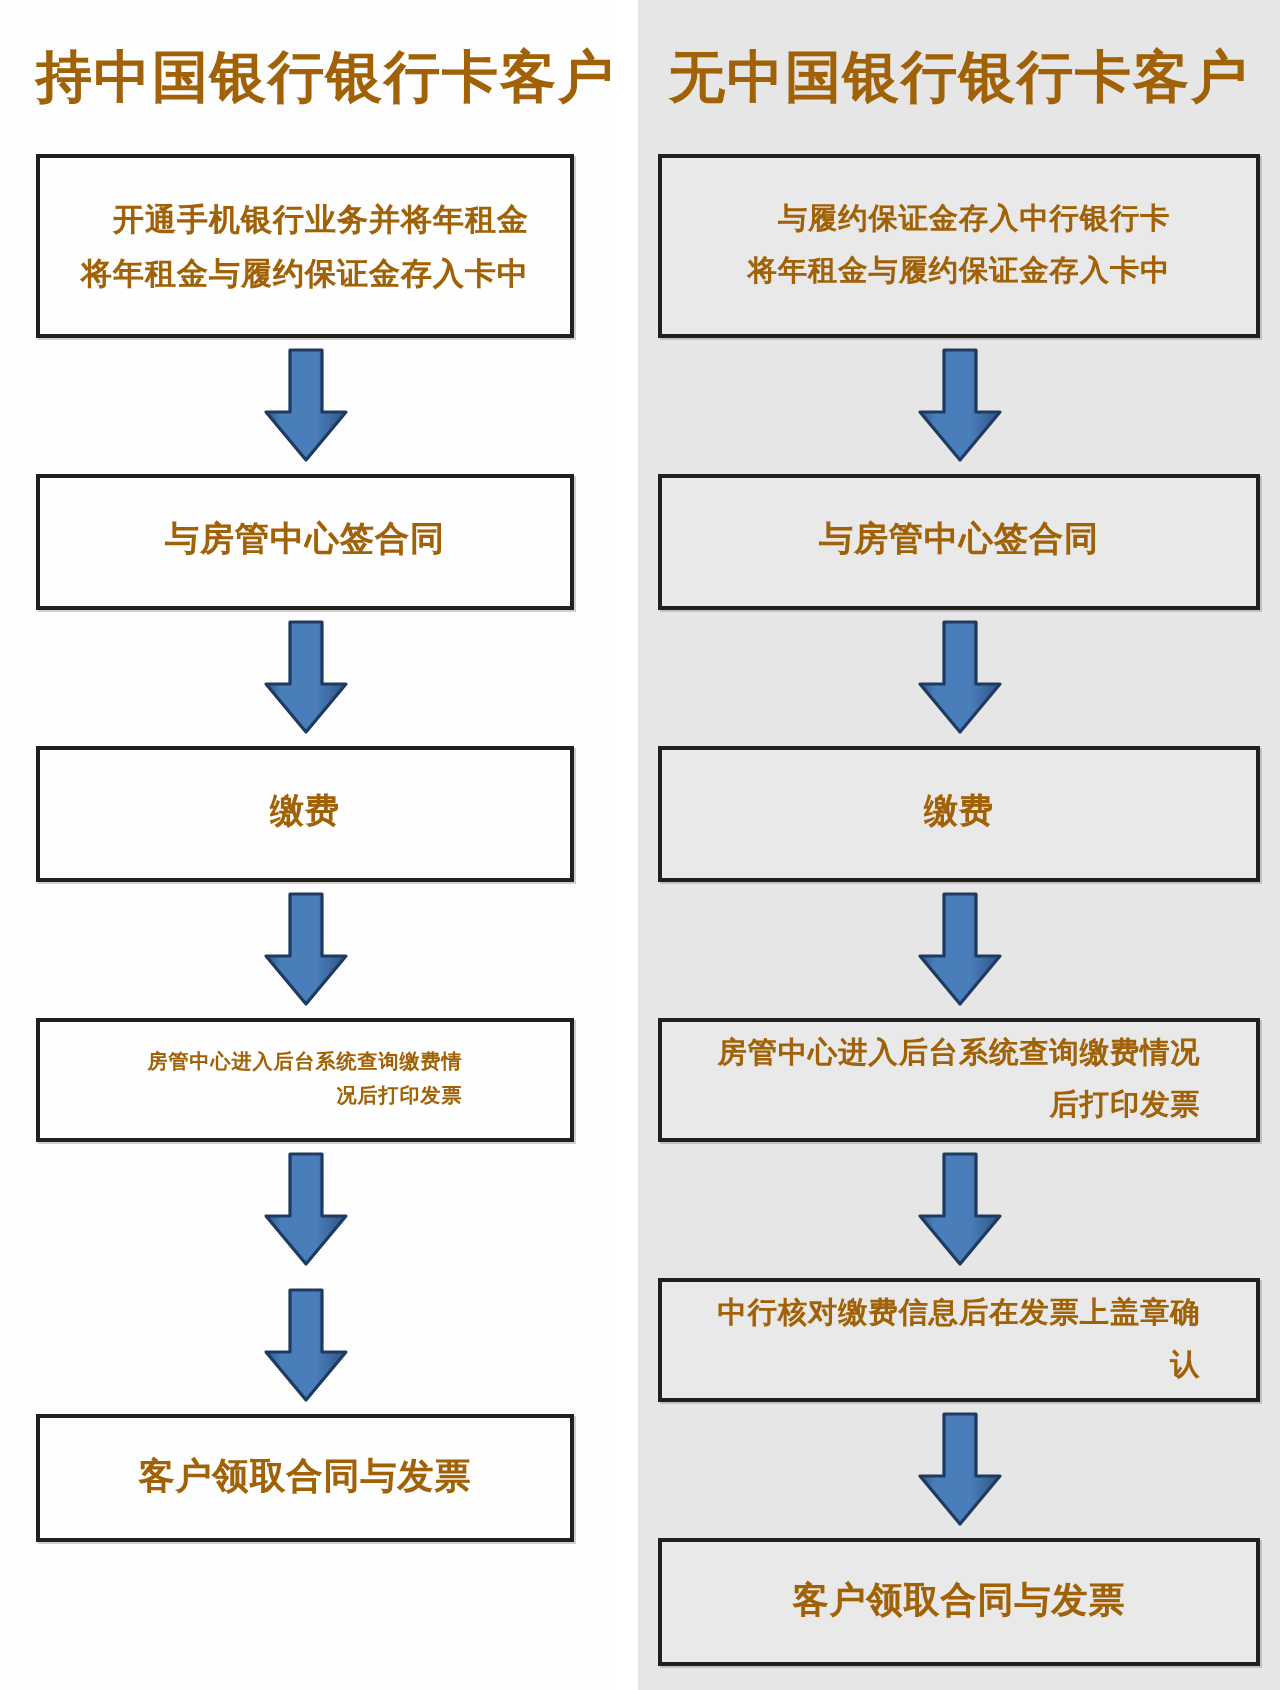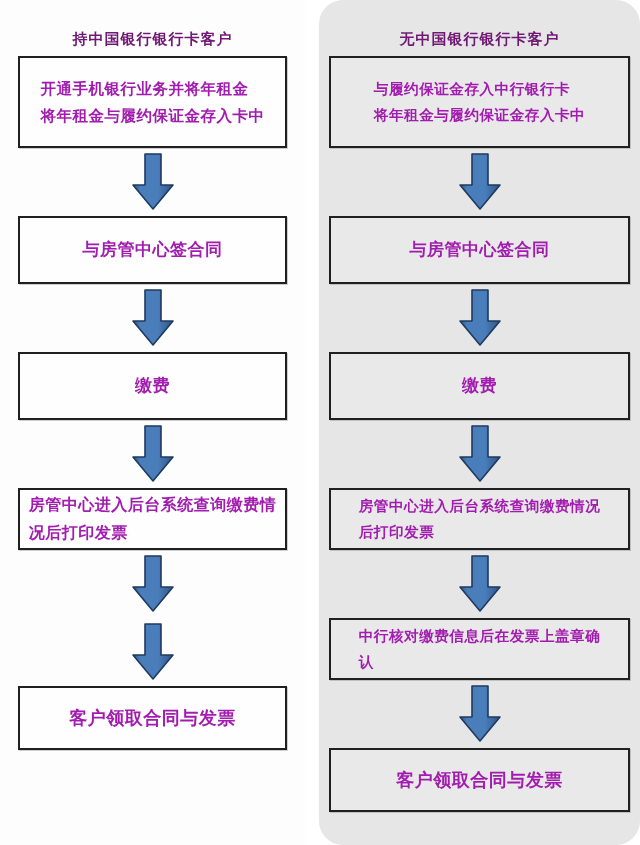--- a/index.html
+++ b/index.html
@@ -40,64 +40,63 @@
   .column.gutter {
     width: 14px;
     background: #ffffff;
     flex: 0 0 14px;
   }
 
   .column.right {
     width: 321px;
     background: #e6e6e6;
     padding: 0 10px;
-    border-radius: 24px;
   }
 
   .col-header {
     width: 100%;
     text-align: center;
-    font-size: 15px;
+    font-size: 28px;
     font-weight: bold;
     letter-spacing: 1px;
-    color: #701a75;
-    height: 56px;
+    color: #a16207;
+    height: 77px;
     line-height: 78px;
     white-space: nowrap;
     font-family: "DejaVu Serif", "Liberation Serif", serif;
   }
 
   .node {
     box-sizing: border-box;
     width: 100%;
     border: 2px solid #20211f;
     box-shadow: 1px 1px 0 rgba(120,120,120,0.35);
     display: flex;
     align-items: center;
     justify-content: center;
-    text-align: left;
+    text-align: right;
     font-weight: bold;
-    color: #a21caf;
+    color: #a16207;
     font-family: "DejaVu Serif", "Liberation Serif", serif;
     letter-spacing: 0.5px;
   }
 
   .column.left .node { background: #fefefe; }
   .column.right .node { background: #e9e9e9; }
 
   .node .node-text {
     display: block;
     padding: 0 6px;
     line-height: 1.75;
   }
 
   
   .node.h-two   { height: 92px; font-size: 15.5px; }
   .node.h-one   { height: 68px; font-size: 17px; }
-  .node.h-tall  { height: 62px; font-size: 16px; }
+  .node.h-tall  { height: 62px; font-size: 10px; }
   .node.h-final { height: 64px; font-size: 18px; }
 
   .column.right .node.h-two  { font-size: 14.6px; }
   .column.right .node.h-tall { font-size: 14.6px; }
 
   .arrow-wrap {
     height: 68px;
     display: flex;
     align-items: center;
     justify-content: center;

